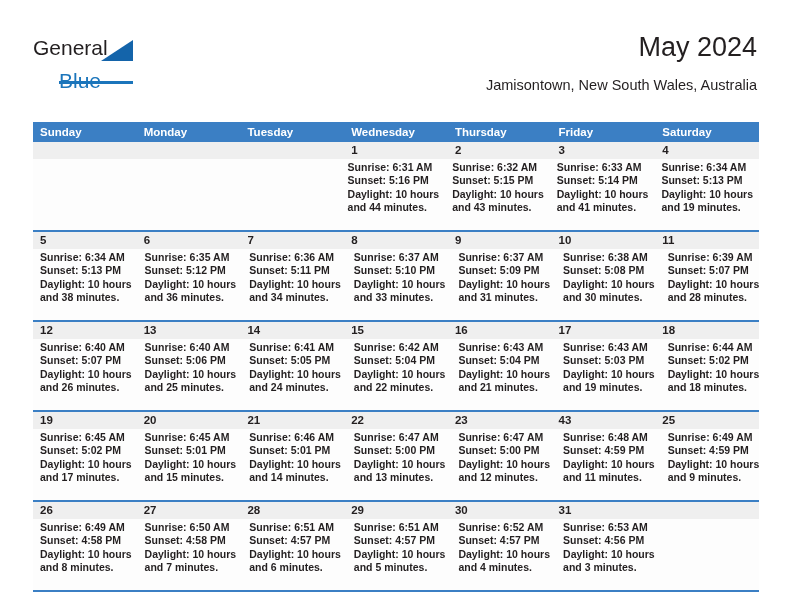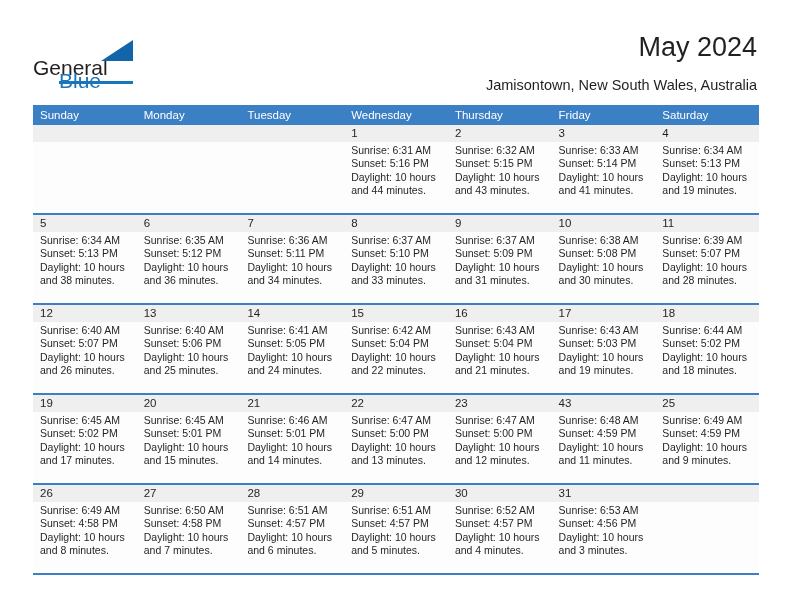--- a/index.html
+++ b/index.html
@@ -37,21 +37,20 @@
     height: 52px;
   }
   .logo-general {
     position: absolute;
     left: 0;
     top: 0;
     font-size: 21px;
     letter-spacing: 0px;
     color: #231f20;
     font-family: "Liberation Sans", sans-serif;
-    margin-top: 20px;
   }
   .logo-tri {
     position: absolute;
     left: 68px;
     top: 4px;
     width: 32px;
     height: 21px;
     background: #1464aa;
     clip-path: polygon(100% 0, 100% 100%, 0 100%);
   }
@@ -89,22 +88,23 @@
     font-size: 14.5px;
     color: #231f20;
     text-align: center;
     white-space: nowrap;
   }
 
   
   .calendar {
     position: absolute;
     left: 33px;
-    top: 105px;
+    top: 122px;
     width: 726px;
+    font-weight: bold;
   }
   .weekday-row {
     display: flex;
     width: 726px;
     height: 20px;
     background: #3b7fc4;
   }
   .weekday {
     flex: 1 1 0;
     color: #ffffff;

